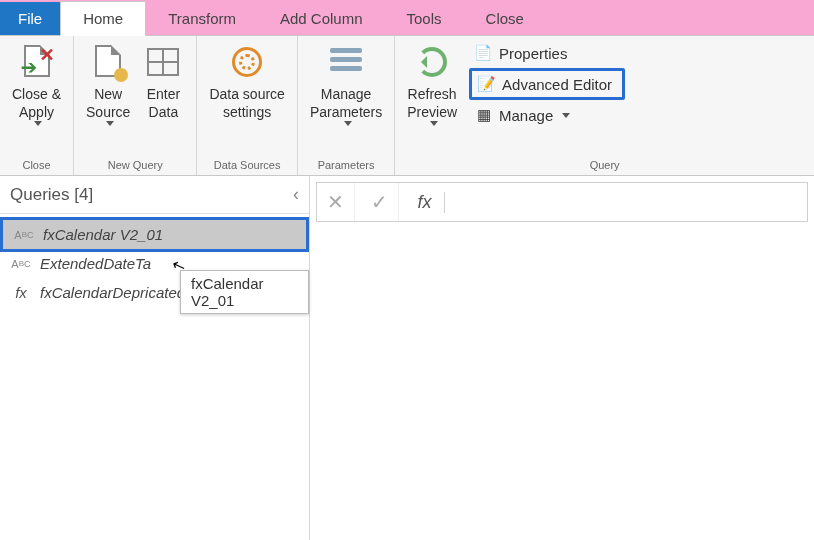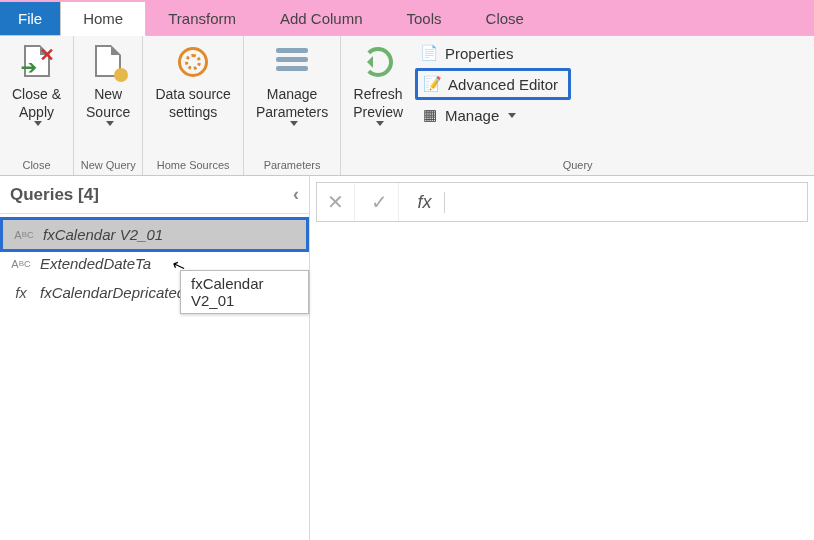--- a/index.html
+++ b/index.html
@@ -56,21 +56,21 @@
   .qcol { display:flex; flex-direction:column; gap:4px; padding:2px 4px 0 6px; }
   .smallbtn { display:flex; align-items:center; gap:6px; padding:2px 6px; font-size:15px; color:#333; cursor:pointer; white-space:nowrap;}
   .smallbtn .sic { width:18px; height:18px; display:inline-flex; align-items:center; justify-content:center; }
   .hl { border:3px solid #2a6dd1; border-radius:2px; padding:4px 10px 4px 6px; }
 
   
   .workspace { display:flex; height:calc(540px - 36px - 140px); }
 
   .queries { width:310px; border-right:1px solid #d8d8d8; }
   .queries-head{ display:flex; align-items:center; justify-content:space-between;
-                 padding:8px 10px; border-bottom:1px solid #e0e0e0; font-size:17px; color:#555;font-weight:bold;}
+                 padding:8px 10px; border-bottom:1px solid #e0e0e0; font-size:17px; color:#555;}
   .queries-head .chev{ font-size:18px; color:#888; cursor:pointer; }
 
   .qlist{ padding:6px 0; position:relative; }
   .qitem{ display:flex; align-items:center; gap:8px; padding:6px 10px; font-size:15px; color:#444; cursor:pointer; font-style:italic;}
   .qitem .qic{ width:22px; display:inline-flex; justify-content:center; color:#555; font-style:normal; }
   .qitem .abc{ font-size:11px; line-height:10px; font-style:normal; color:#888; position:relative; }
   .qitem .abc sup{font-size:8px;}
   .qitem .tblic{ width:16px; height:14px; border:2px solid #1f76c4;
      background:linear-gradient(#1f76c4,#1f76c4) center/100% 2px no-repeat,
                 linear-gradient(#1f76c4,#1f76c4) center/2px 100% no-repeat; }
@@ -120,35 +120,42 @@
     <div class="group-body">
       <div class="bigbtn">
         <div class="ico">
             <div class="ico-doc"></div>
             <div class="badge" style="background:#e6b84c"></div>
           </div>
         <span class="lbl" style="white-space:pre;">New
 Source</span>
         <span class="caret"></span>
       </div>
+      <div class="bigbtn">
+        <div class="ico">
+            <div class="tbl"></div>
+          </div>
+        <span class="lbl" style="white-space:pre;">Enter
+Data</span>
+      </div>
     </div>
     <div class="group-label">New Query</div>
   </div>
 
   <div class="group">
     <div class="group-body">
       <div class="bigbtn">
         <div class="ico">
             <div class="gearlike"></div>
           </div>
         <span class="lbl" style="white-space:pre;">Data source
 settings</span>
       </div>
     </div>
-    <div class="group-label">Home Sources</div>
+    <div class="group-label">Data Sources</div>
   </div>
 
   <div class="group">
     <div class="group-body">
       <div class="bigbtn">
         <div class="ico">
             <div class="rows">
               <i></i>
               <i></i>
               <i></i>

